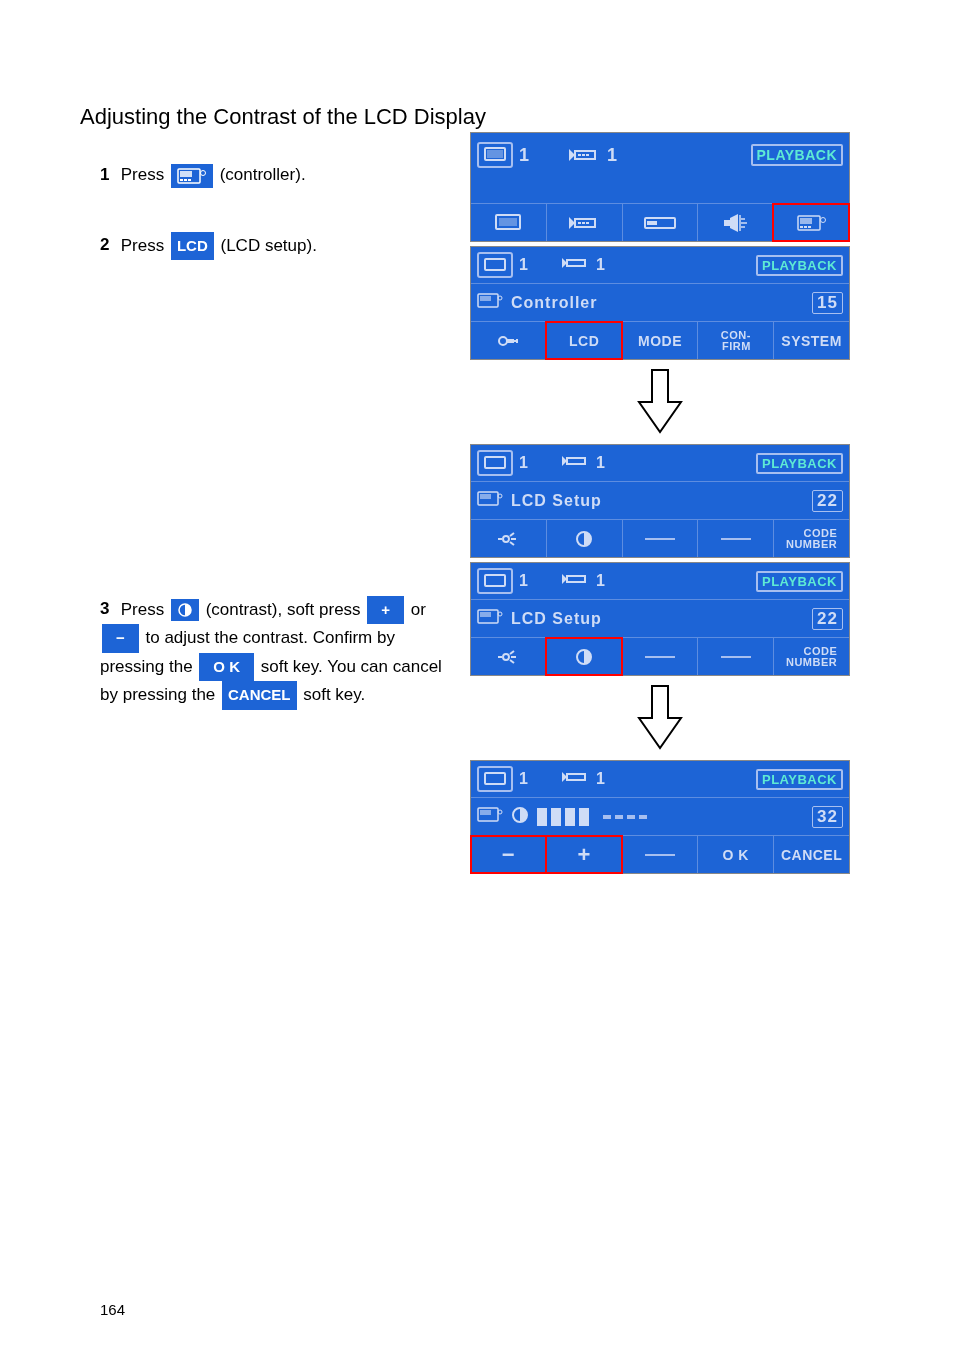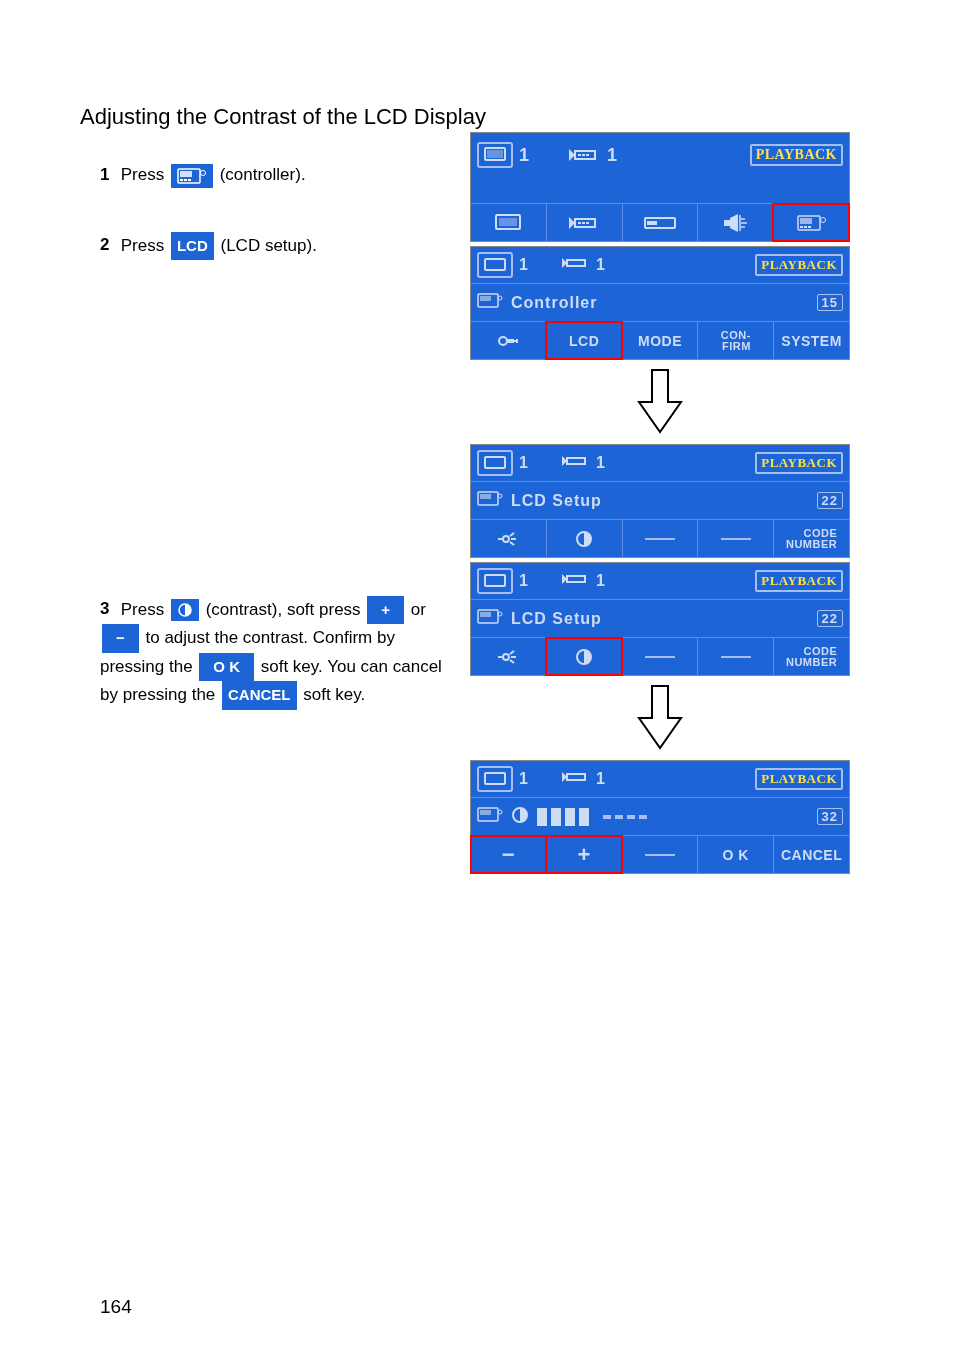--- a/index.html
+++ b/index.html
@@ -91,34 +91,33 @@
     font-size: 16px;
     font-weight: bold;
     letter-spacing: 1px;
     gap: 8px;
     border-top: 1px solid #5d8de0;
     position: relative;
   }
   .lcd-label-row .right-code {
     margin-left: auto;
     border: 1px solid #a7bff0;
-    font-size: 13px;
+    font-size: 17px;
     padding: 0 4px;
     border-radius: 2px;
   }
   .playback-badge {
     margin-left: auto;
-    color: #fde047;
+    color: #5eead4;
     border: 2px solid #a7bff0;
     padding: 1px 4px;
     font-size: 14px;
     font-weight: bold;
     letter-spacing: 0.5px;
     border-radius: 2px;
-    font-family: Liberation Serif, serif;
   }
   .mini-icon-box {
     width: 36px; height: 26px;
     border: 2px solid #a7bff0;
     border-radius: 3px;
     display: inline-flex;
     align-items: center;
     justify-content: center;
   }
   .two-line {
@@ -139,21 +138,21 @@
     display: inline-flex;
     align-items: center;
     gap: 4px;
   }
   .bar-filled { width: 10px; height: 18px; background: #cfdcf6; }
 
   .footer-page {
     position: absolute;
     bottom: 36px;
     left: 100px;
-    font-size: 19px;
+    font-size: 15px;
   }
   .step-block { margin-bottom: 44px; margin-top: 12px; }
 
   .right-column {
     position: absolute;
     left: 470px;
     top: 132px;
     width: 380px;
   }
 

